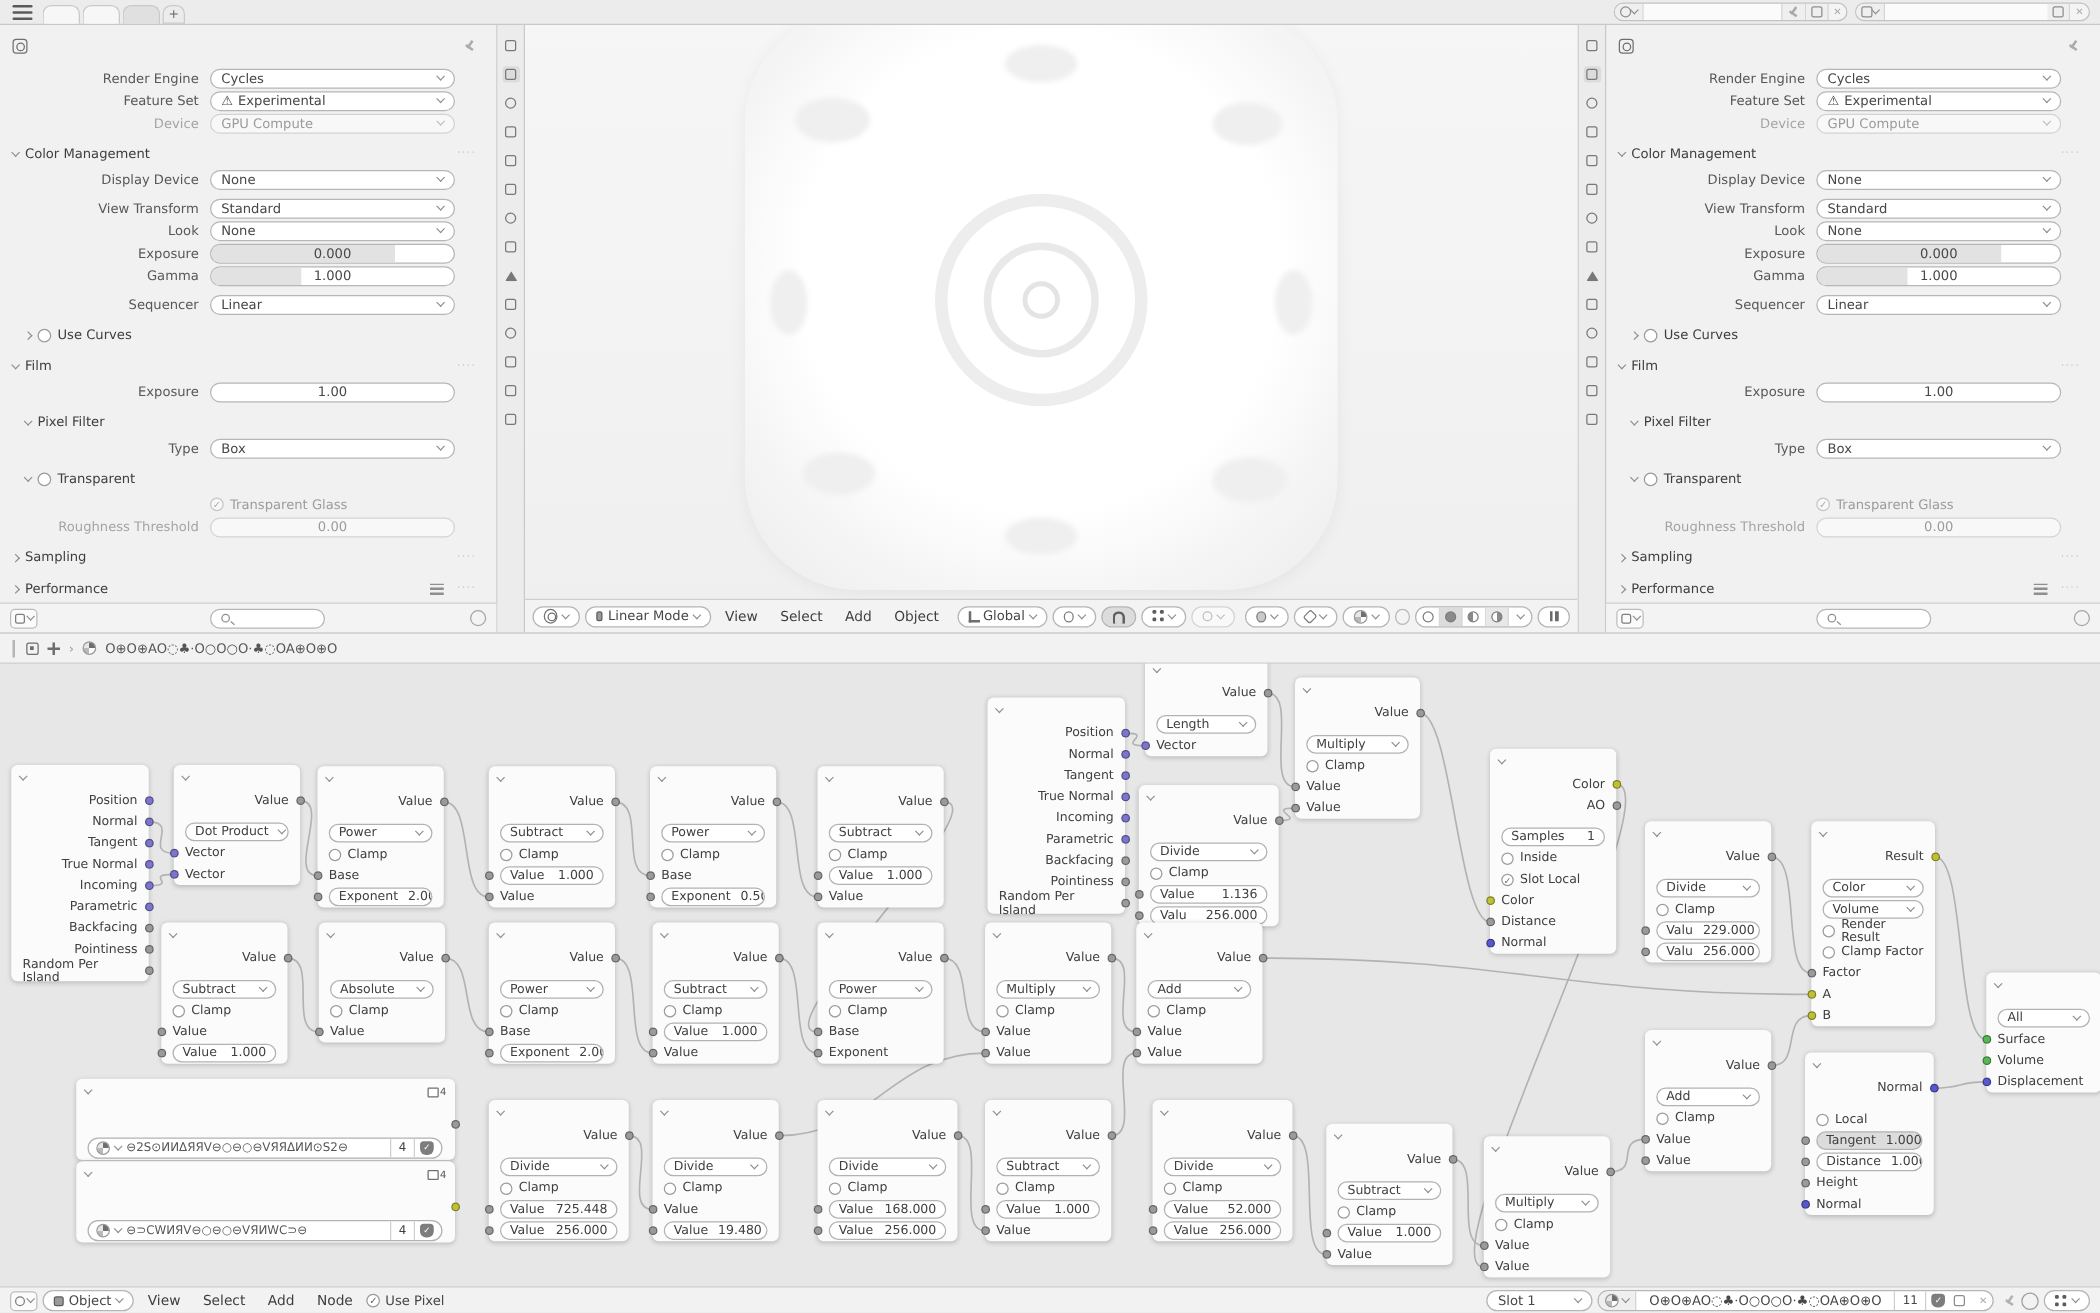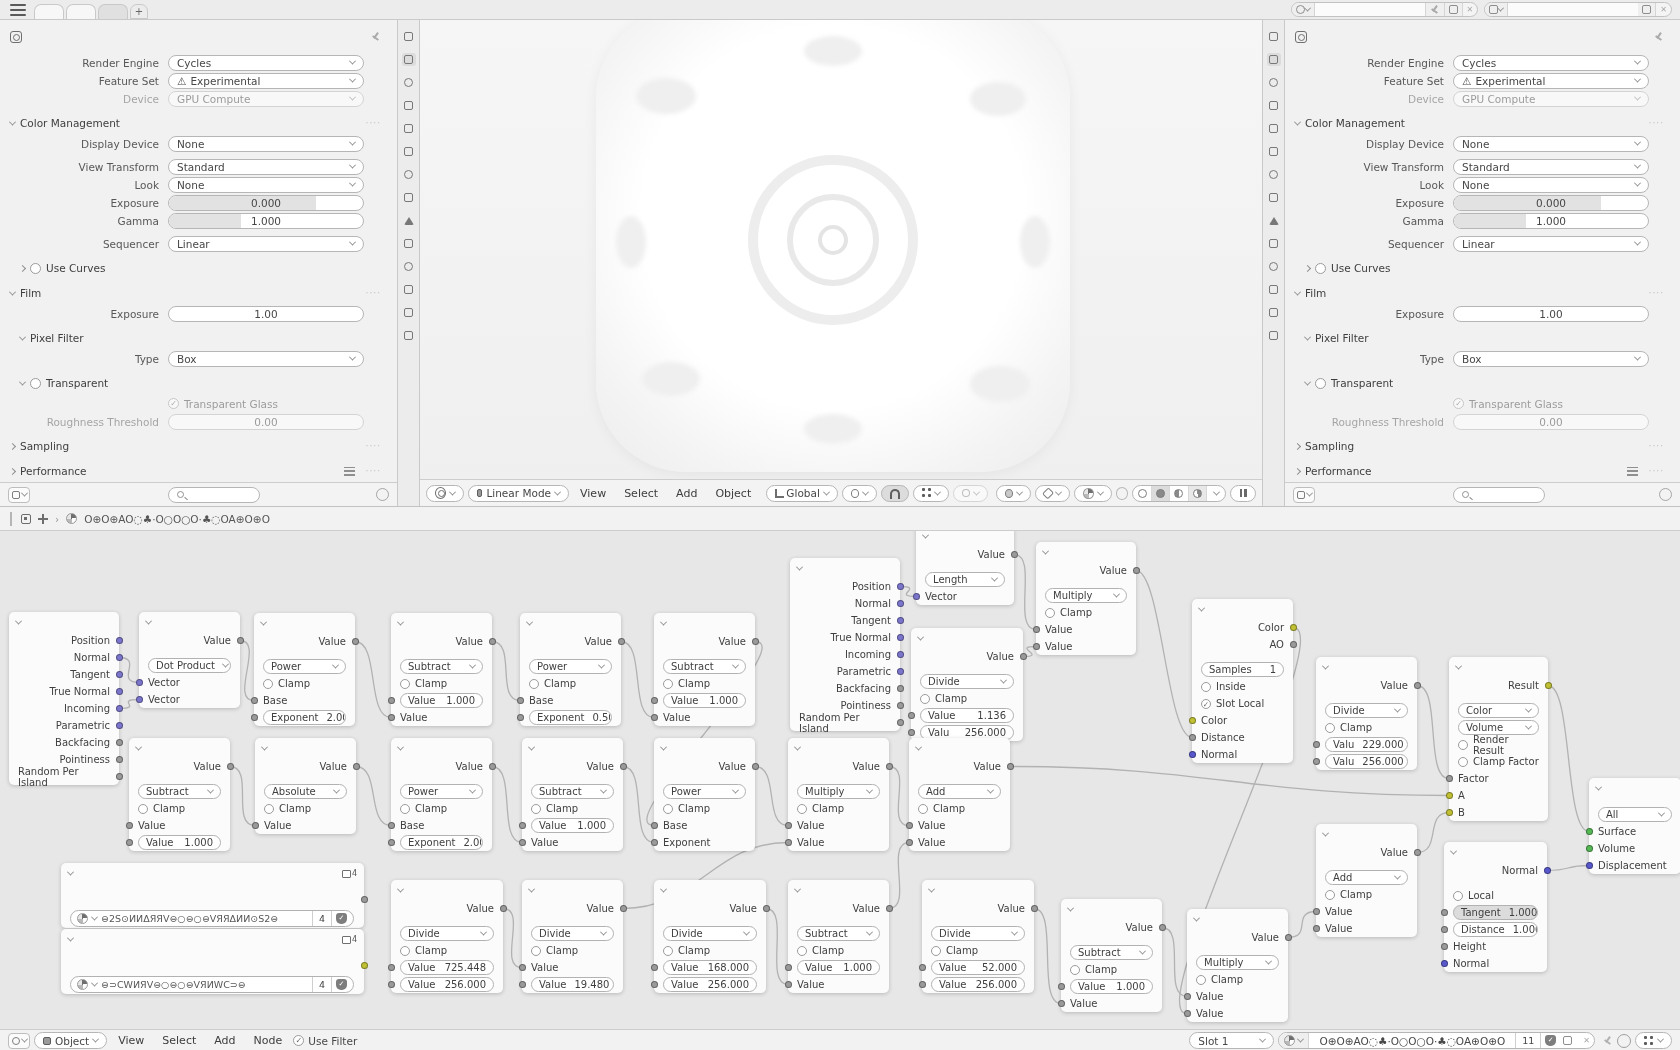--- a/index.html
+++ b/index.html
@@ -1771,21 +1771,21 @@
           <span class="modesq"></span>
           <span>Object</span>
           <span class="car"></span>
         </div>
       <span class="menu">View</span>
       <span class="menu">Select</span>
       <span class="menu">Add</span>
       <span class="menu">Node</span>
       <span class="fgrp">
           <span class="ck">✓</span>
-          <span style="font-size:10.5px">Use Filter</span>
+          <span style="font-size:10.5px">Use Pixel</span>
         </span>
       <div class="spacer"></div>
       <div class="pill vpill">
           <span>Slot 1</span>
           <span class="sp" style="width:24px"></span>
           <span class="car"></span>
         </div>
       <div class="pill vpill" style="padding:0;overflow:hidden">
         <span style="display:flex;align-items:center;gap:3px;padding:0 5px;background:#efefef;border-right:1px solid #d5d5d5;height:100%">
             <span class="matsphere"></span>

